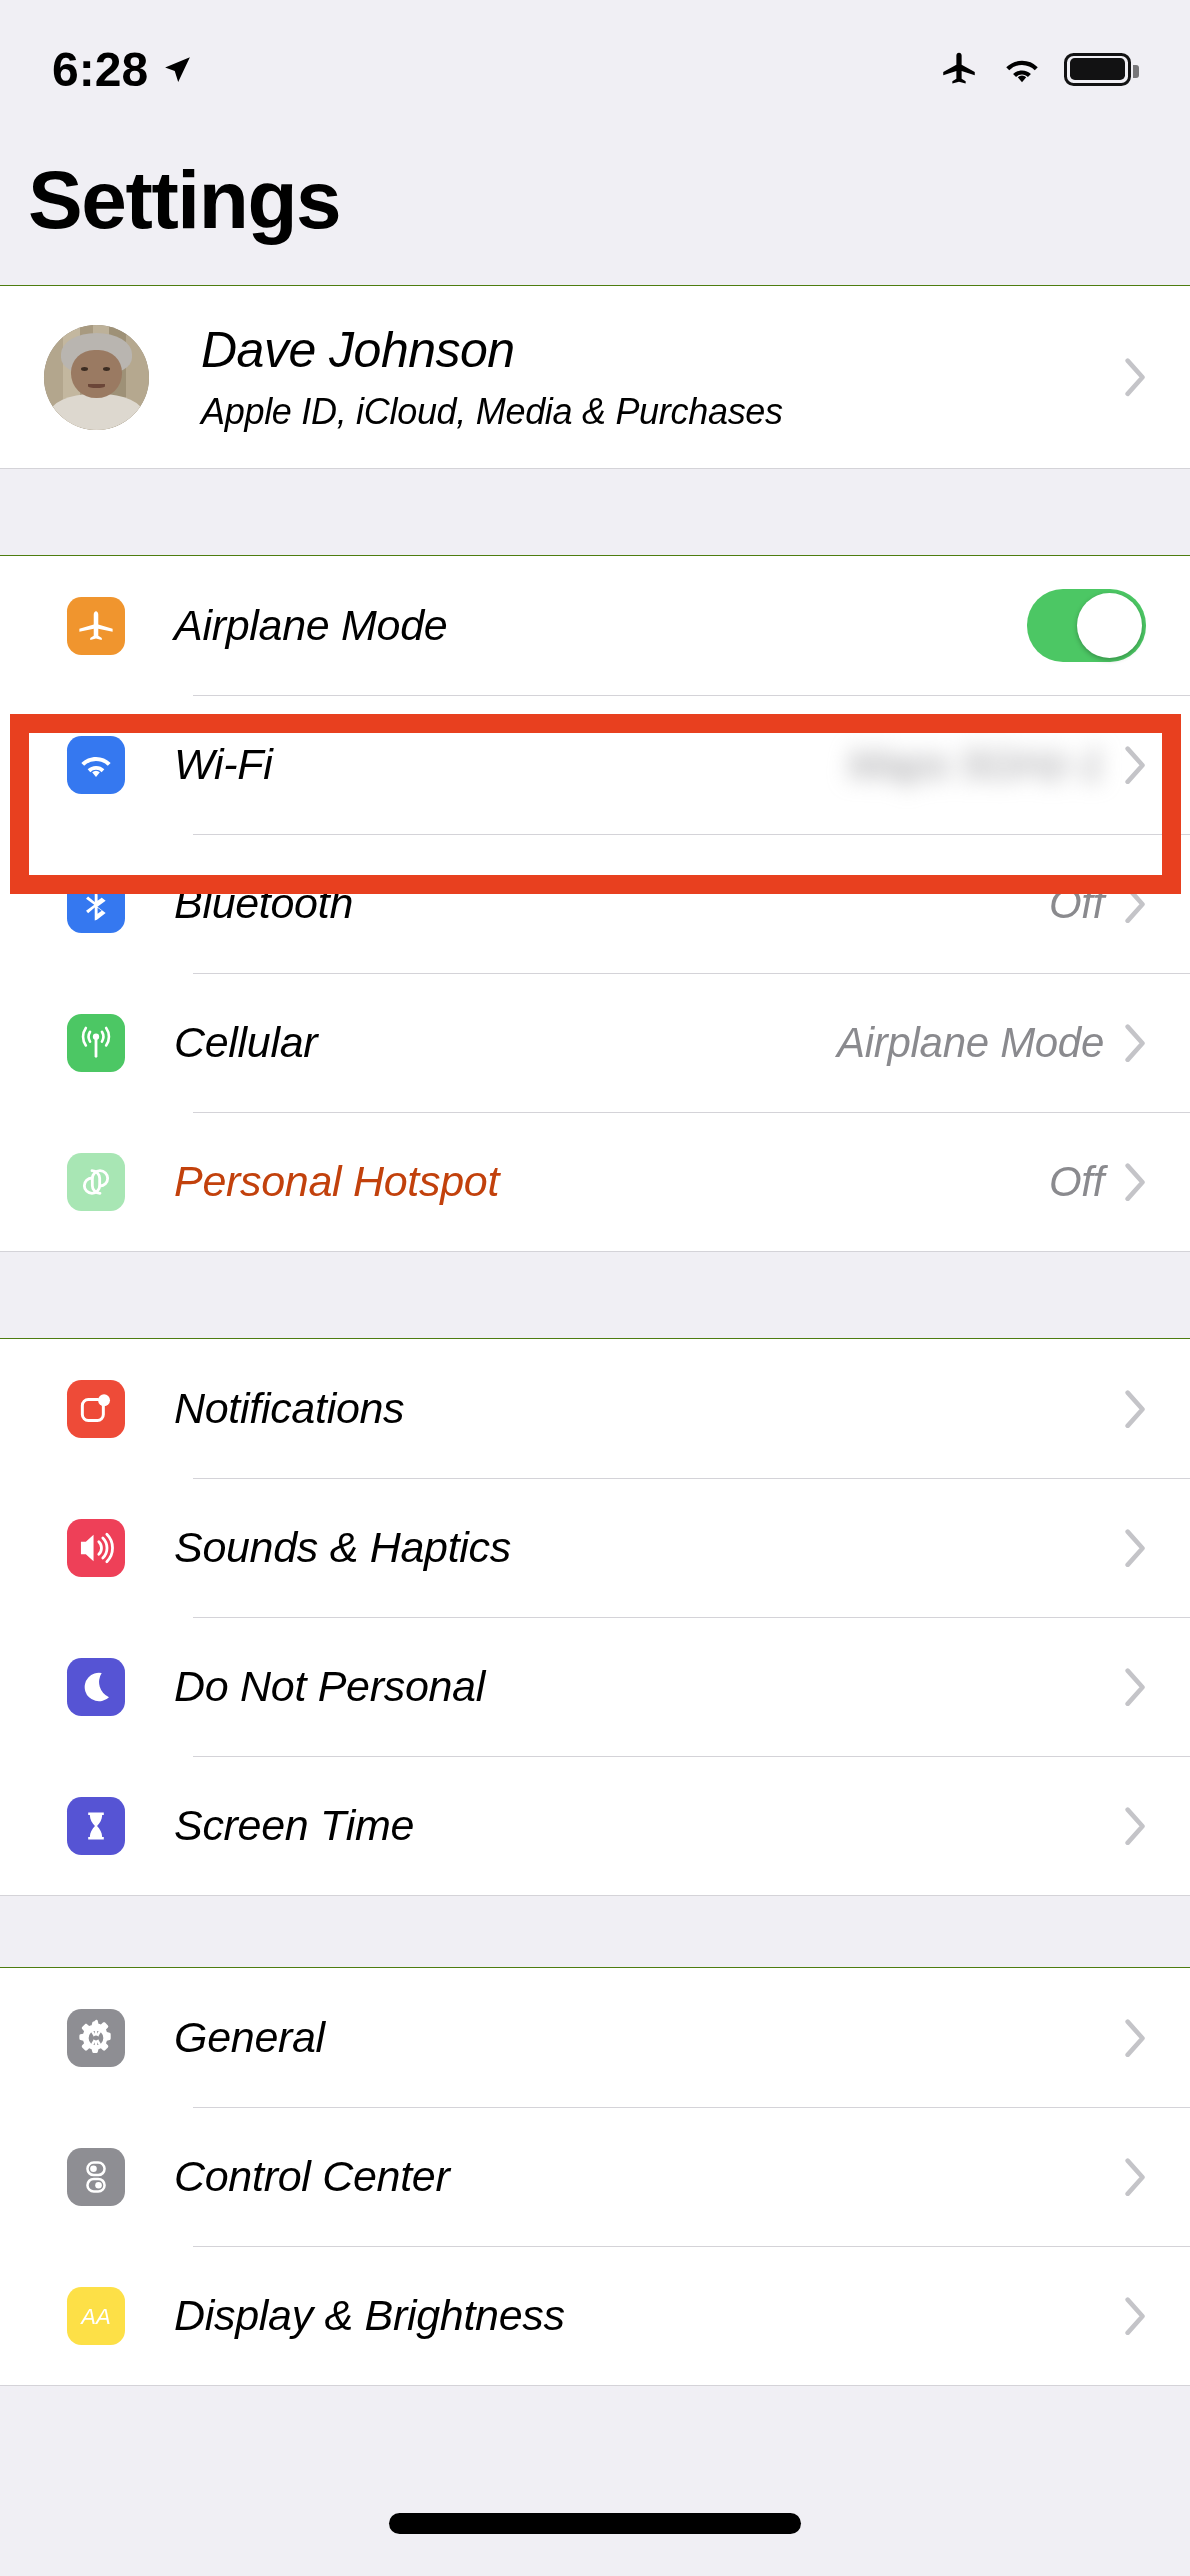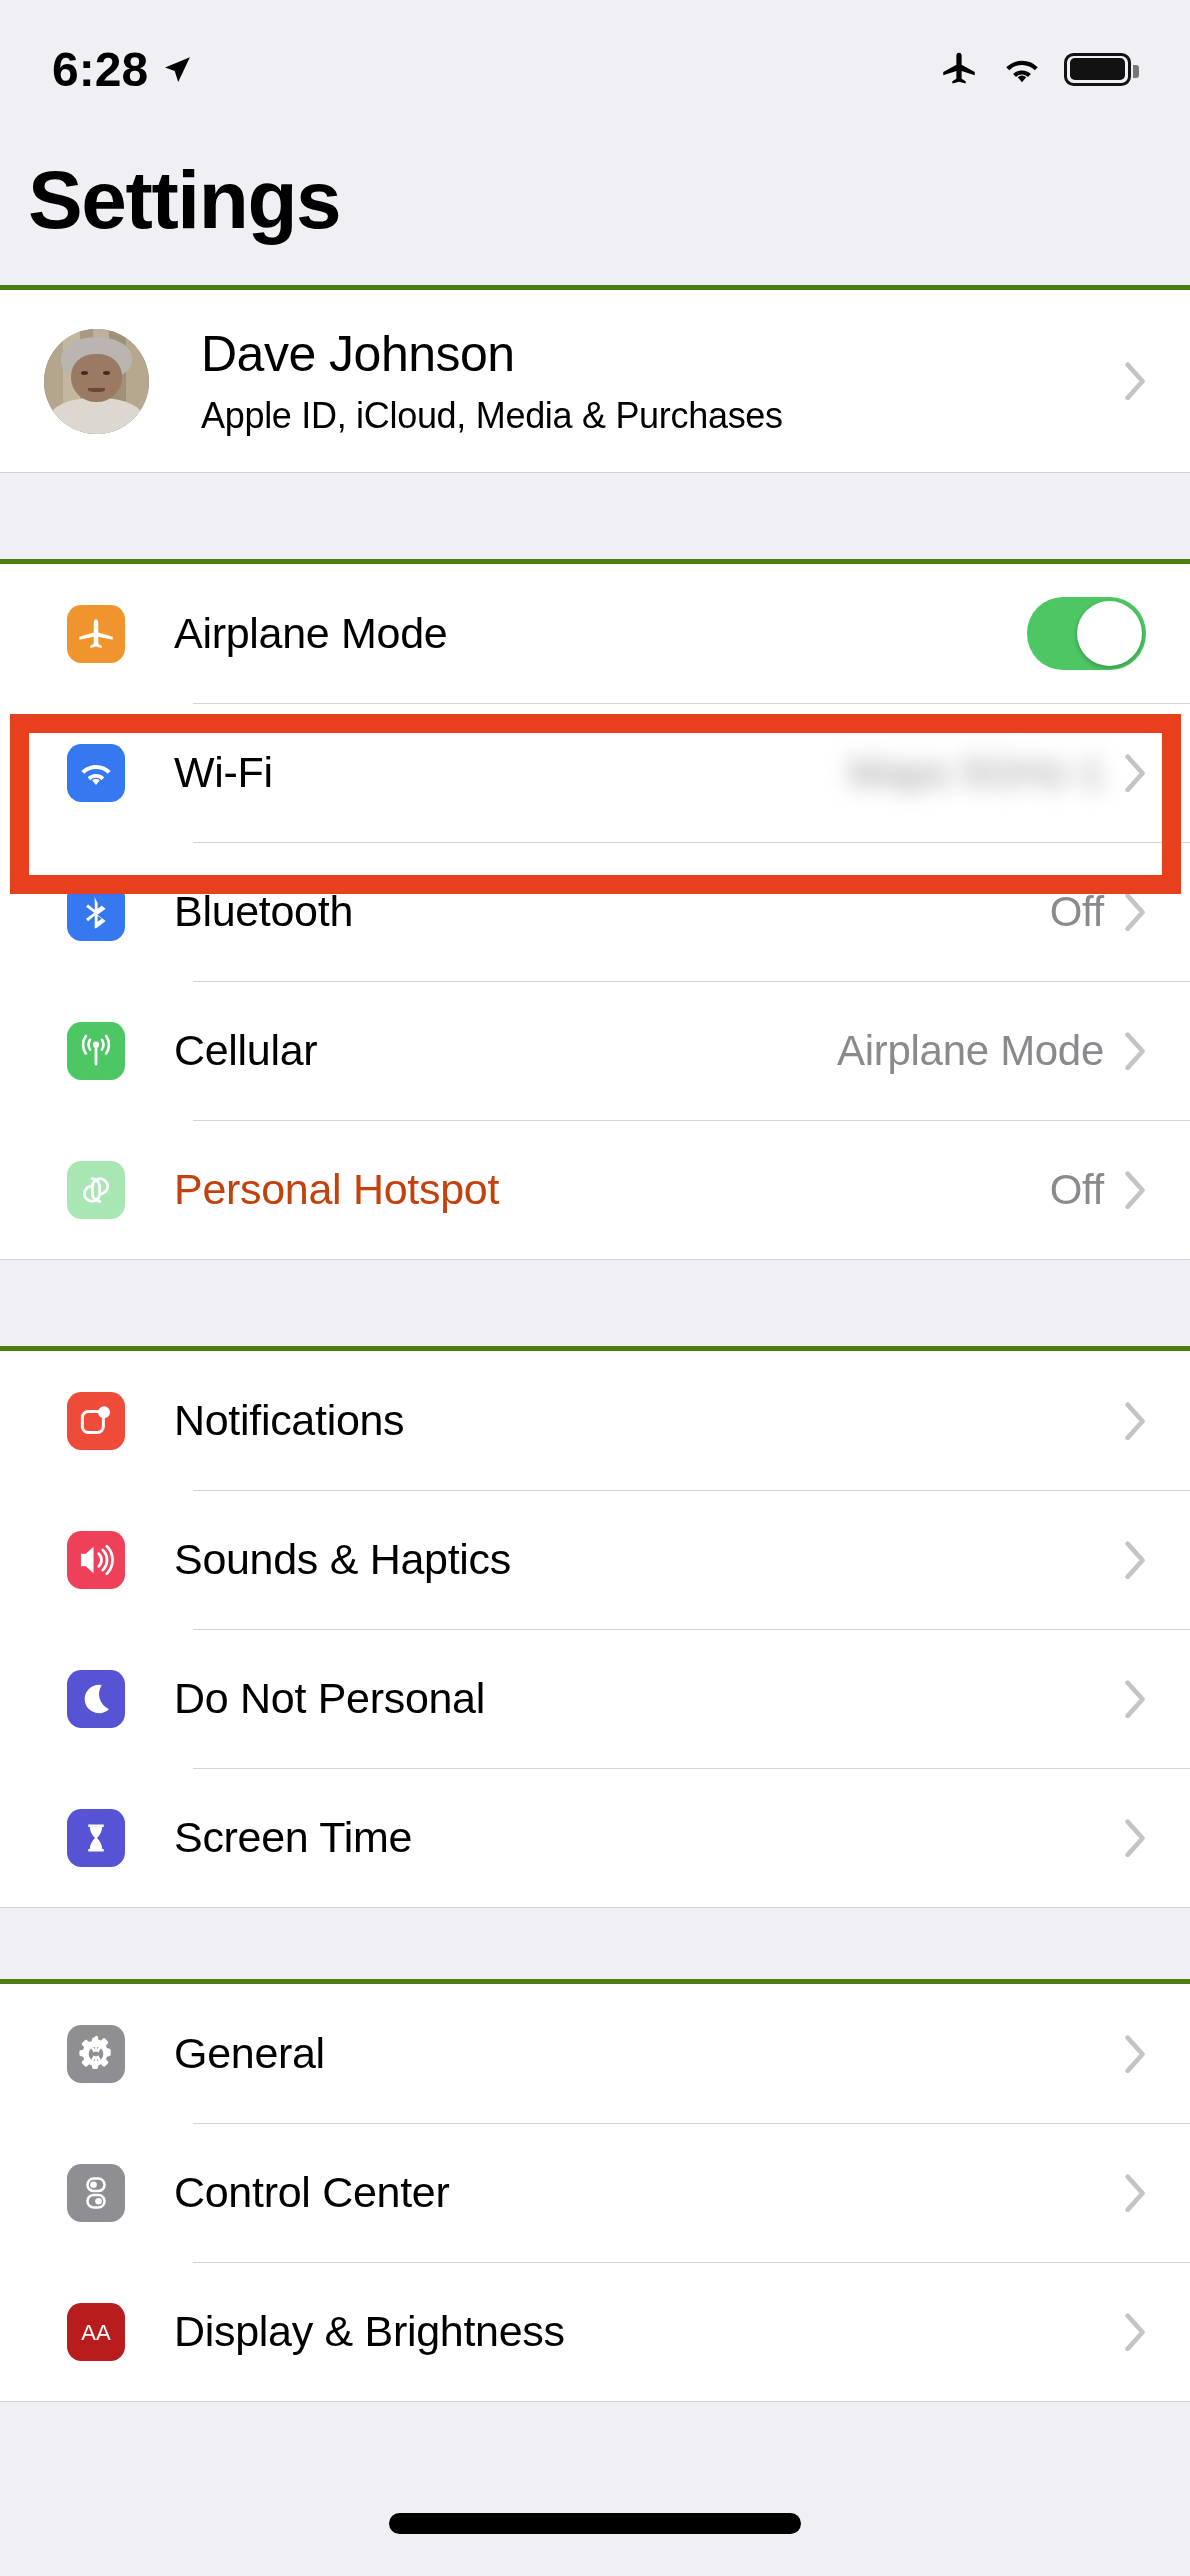--- a/index.html
+++ b/index.html
@@ -40,21 +40,21 @@
   
   .bigtitle{
     padding:46px 28px 44px;
     background:#F0EFF4;
   }
   .bigtitle h1{
     font-size:82px; font-weight:bold; color:#000; letter-spacing:-1.4px; line-height:1;
   }
 
   
-  .group{ background:#FFFFFF; border-top:5px solid #4d7c0f; border-bottom:1px solid #D4D3D8; }
+  .group{ background:#FFFFFF; border-top:1px solid #4d7c0f; border-bottom:1px solid #D4D3D8;font-style:italic; }
   .gap{ height:86px; background:#F0EFF4; }
   .gap.small{ height:71px; }
 
   .row{
     position:relative;
     display:flex; align-items:center;
     height:139px;
     padding:0 44px 0 59px;
     background:#fff;
     margin-left:8px;
@@ -397,21 +397,21 @@
     <span class="label">Control Center</span>
     <span class="spacer"></span>
     <span class="chev">
       <svg viewBox="0 0 12 22">
           <path d="M1.5 1.5 L10 11 L1.5 20.5" fill="none" stroke="#C4C4C8" stroke-width="2.6" stroke-linecap="round" stroke-linejoin="round"></path>
         </svg>
     </span>
   </div>
 
   <div class="row">
-    <span class="icon" style="background:#b91c1c">
+    <span class="icon" style="background:#fde047">
       <svg width="46" height="46" viewBox="0 0 24 24">
         <text x="12" y="16.4" font-family="Liberation Sans, sans-serif" font-size="11.5" fill="#fff" text-anchor="middle">AA</text>
       </svg>
     </span>
     <span class="label">Display &amp; Brightness</span>
     <span class="spacer"></span>
     <span class="chev">
       <svg viewBox="0 0 12 22">
           <path d="M1.5 1.5 L10 11 L1.5 20.5" fill="none" stroke="#C4C4C8" stroke-width="2.6" stroke-linecap="round" stroke-linejoin="round"></path>
         </svg>

